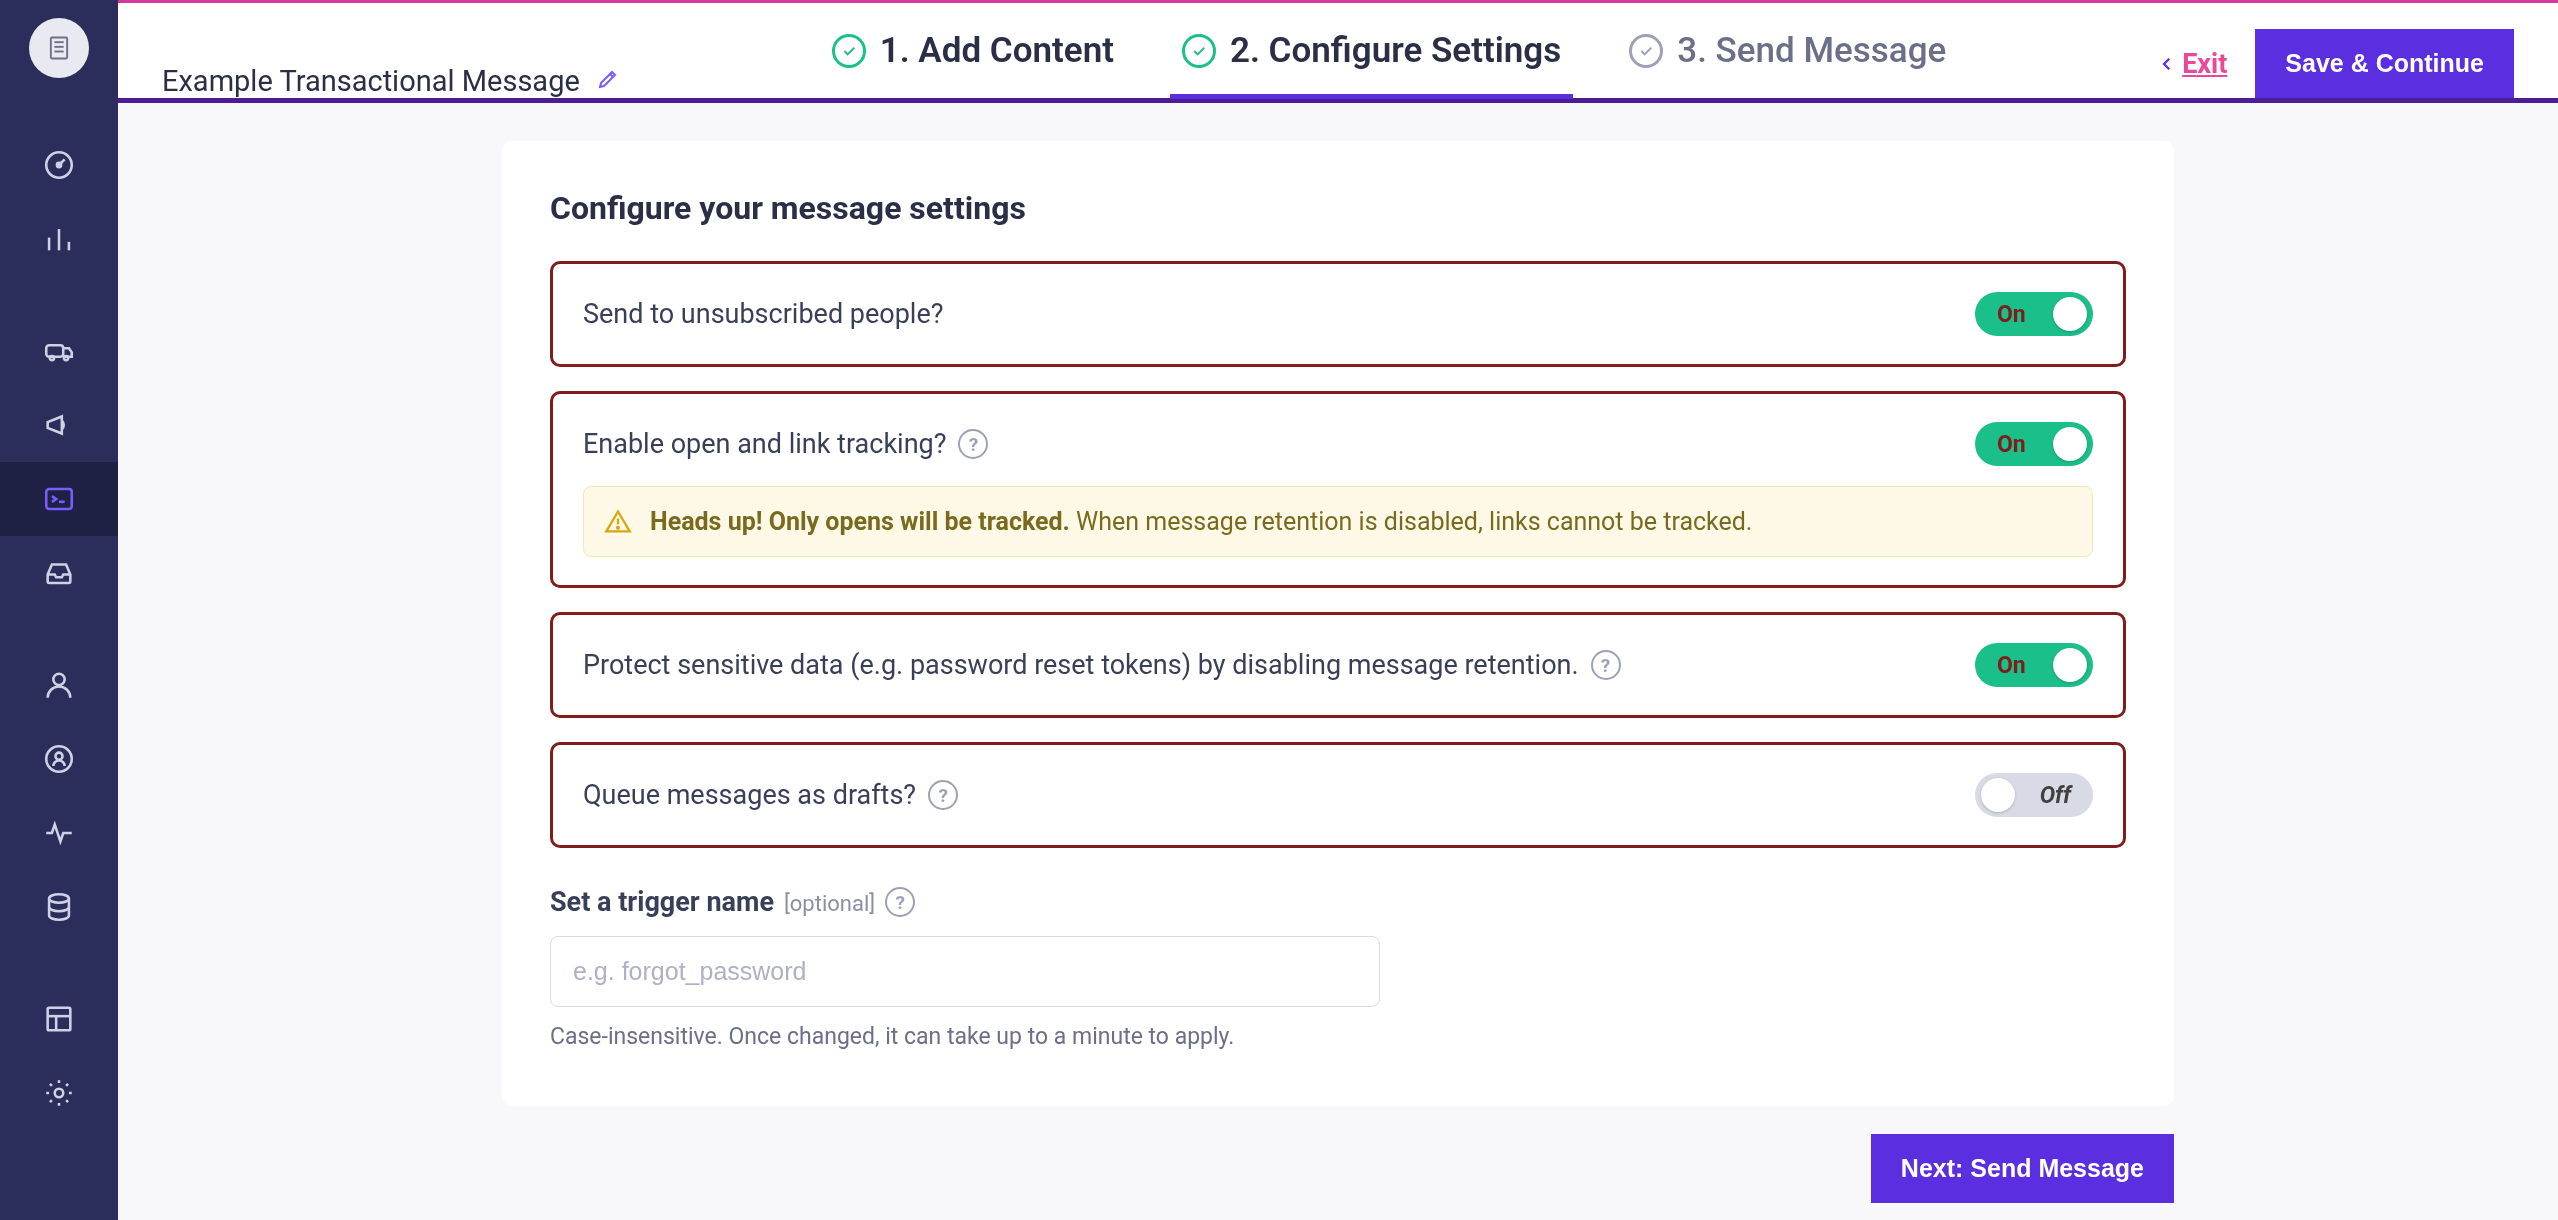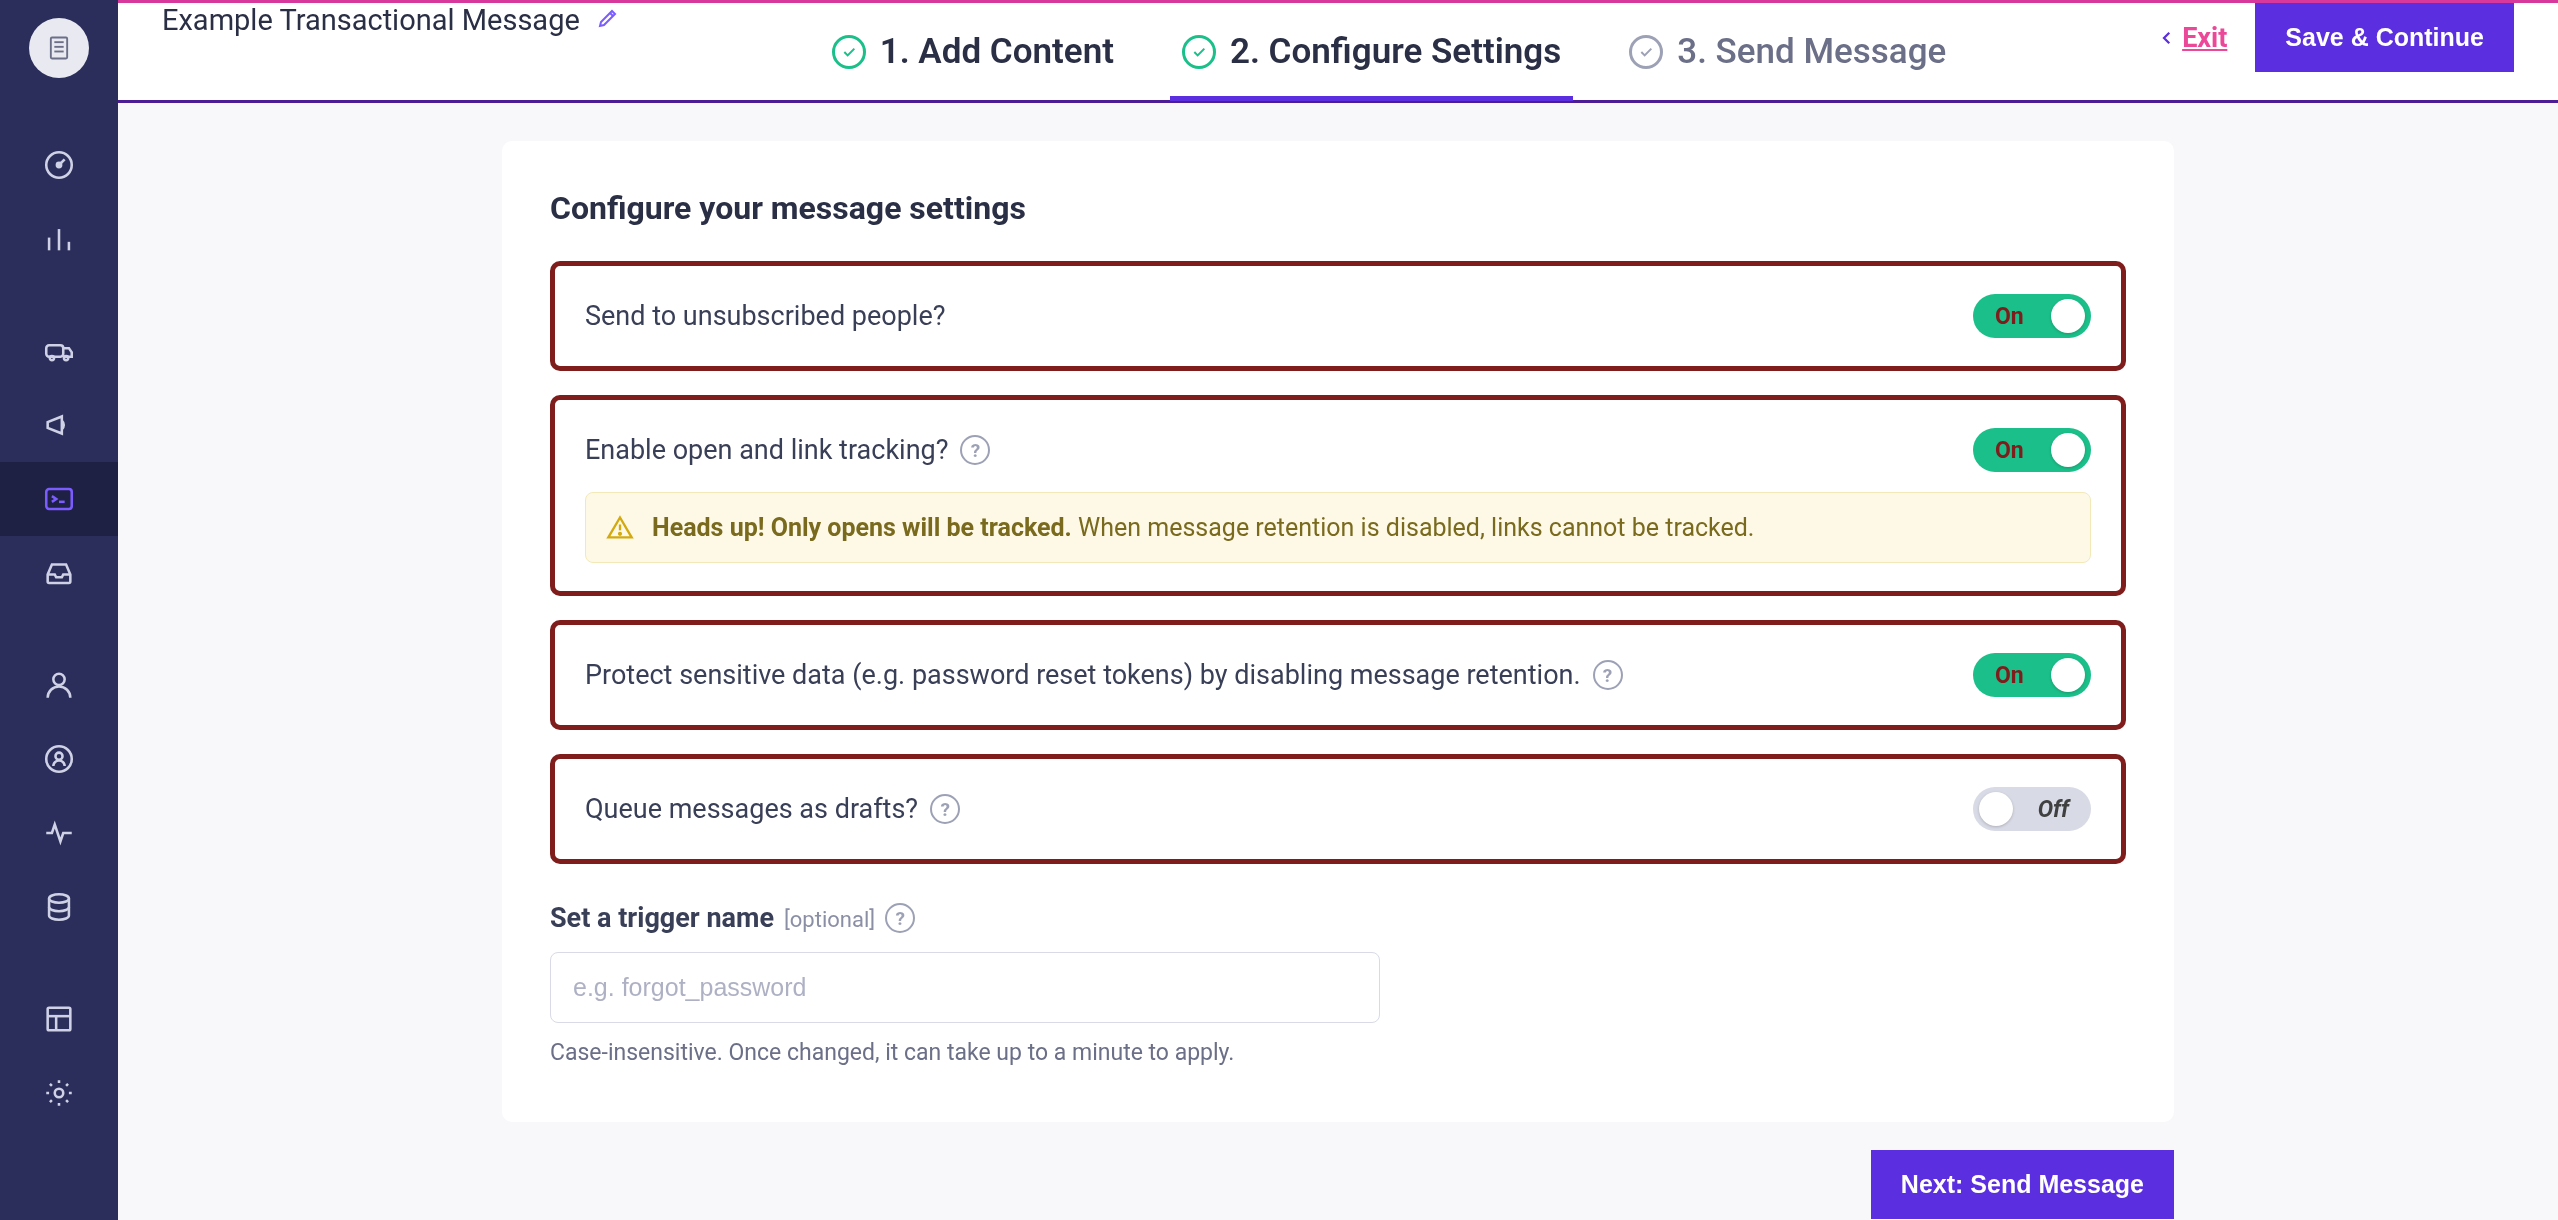--- a/index.html
+++ b/index.html
@@ -41,23 +41,23 @@
 .nav-item svg { width: 34px; height: 34px; stroke: #cfd1e6; fill: none; stroke-width: 1.8; }
 .nav-item.active { background: #1e2143; }
 .nav-item.active svg { stroke: #7b5cff; }
 .nav-spacer { height: 38px; }
 
 
 .main { flex: 1; display: flex; flex-direction: column; background: #ffffff; }
 .topbar {
   height: 103px;
   border-top: 3px solid #d6389b;
-  border-bottom: 3px solid #4c1d95;
+  border-bottom: 5px solid #4c1d95;
   display: flex;
-  align-items: flex-start;
+  align-items: flex-end;
   padding: 0 44px;
   gap: 16px;
 }
 .title-wrap { display: flex; align-items: center; gap: 16px; }
 .page-title { font-size: 29px; font-weight: 400; color: #2a2f45; }
 .pencil-icon { color: #7b5cff; cursor: pointer; }
 .steps { flex: 1; display: flex; justify-content: center; gap: 68px; align-items: stretch; height: 100%; }
 .step { display: flex; align-items: center; gap: 14px; font-size: 35px; font-weight: 600; color: #2a2f45; position: relative; }
 .step.disabled { color: #6b6f87; font-weight: 500; }
 .step.active { color: #2a2f45; }
@@ -87,21 +87,21 @@
 
 .content-area { flex:1; background: #f8f8fb; display: flex; flex-direction: column; align-items:center; padding-top: 38px; overflow:auto;}
 .card {
   width: 1672px;
   background: #fff;
   border-radius: 10px;
   padding: 48px 48px 56px 48px;
 }
 .card-title { font-size: 32px; font-weight: 700; color: #2a2f45; margin-bottom: 34px; }
 .setting-row {
-  border: 5px solid #7f1d1d;
+  border: 3px solid #7f1d1d;
   border-radius: 10px;
   padding: 28px 30px;
   display: flex; flex-direction: column; gap: 20px;
   margin-bottom: 24px;
 }
 .setting-head { display: flex; align-items: center; justify-content: space-between; }
 .setting-label { font-size: 27px; color: #3a3f58; display:flex; align-items:center; gap: 12px;}
 .help-icon {
   width: 30px; height: 30px; border: 2px solid #9da1b5; border-radius: 50%;
   display:inline-flex; align-items:center; justify-content:center;

